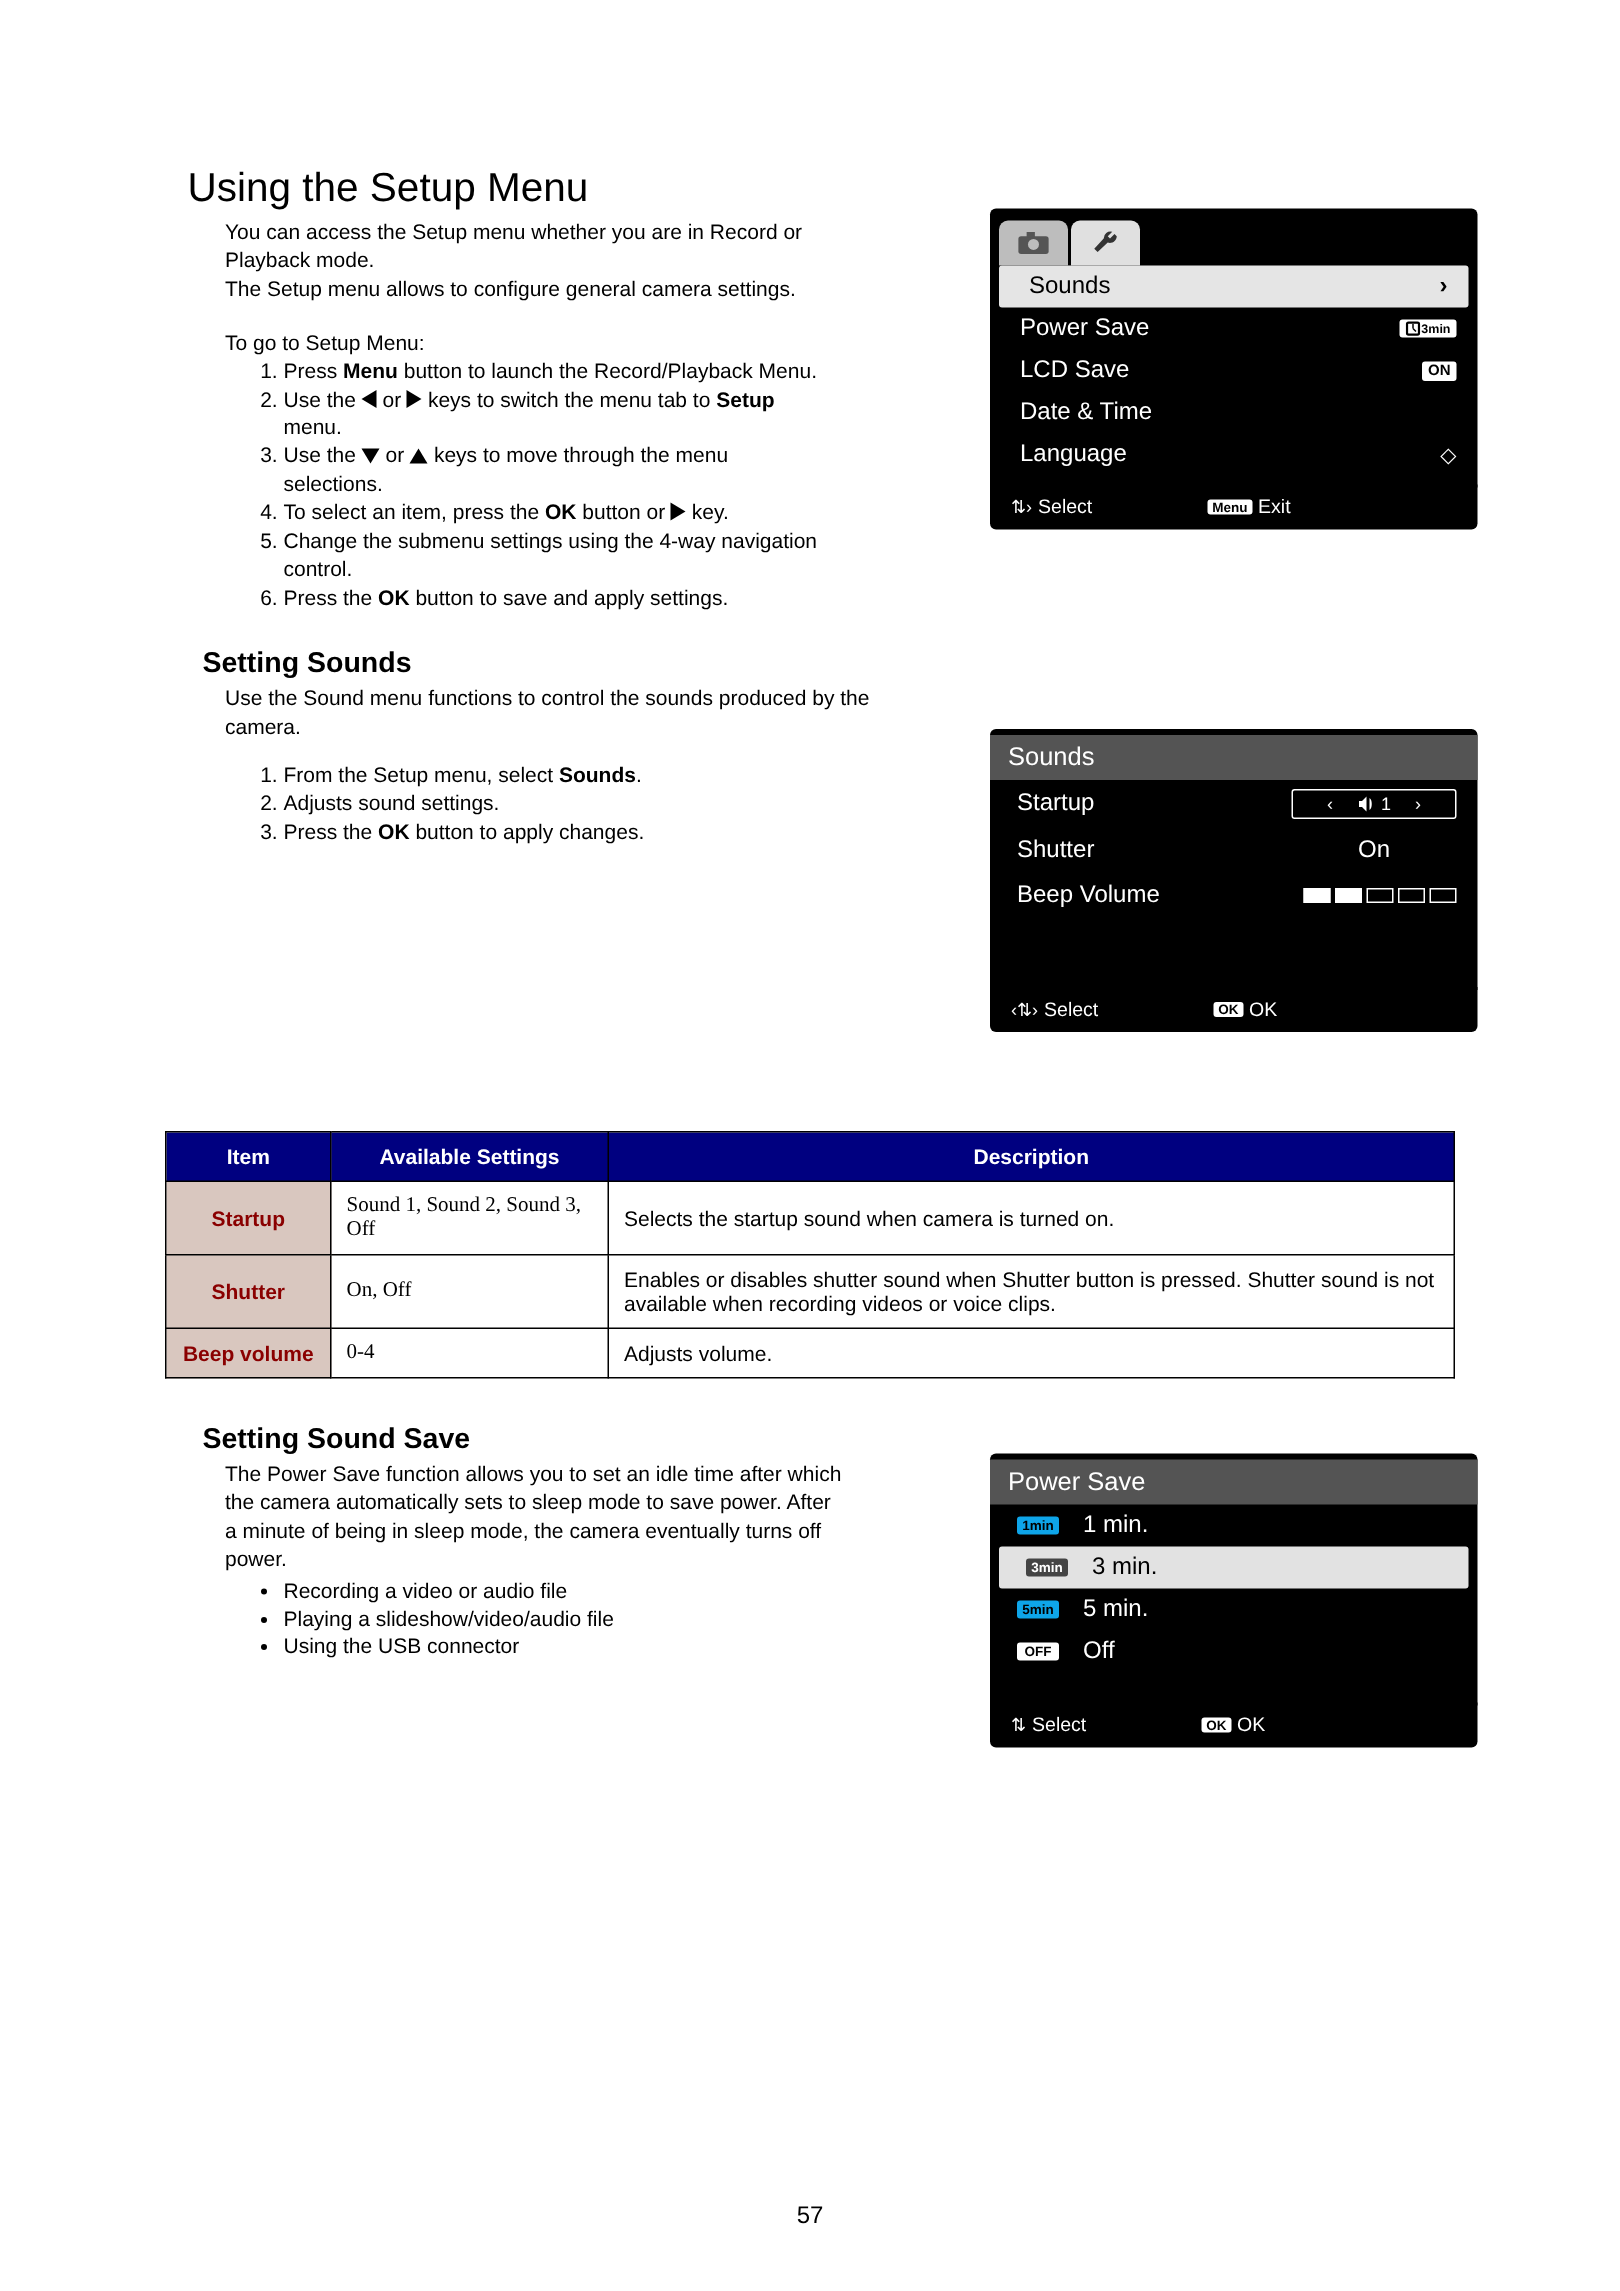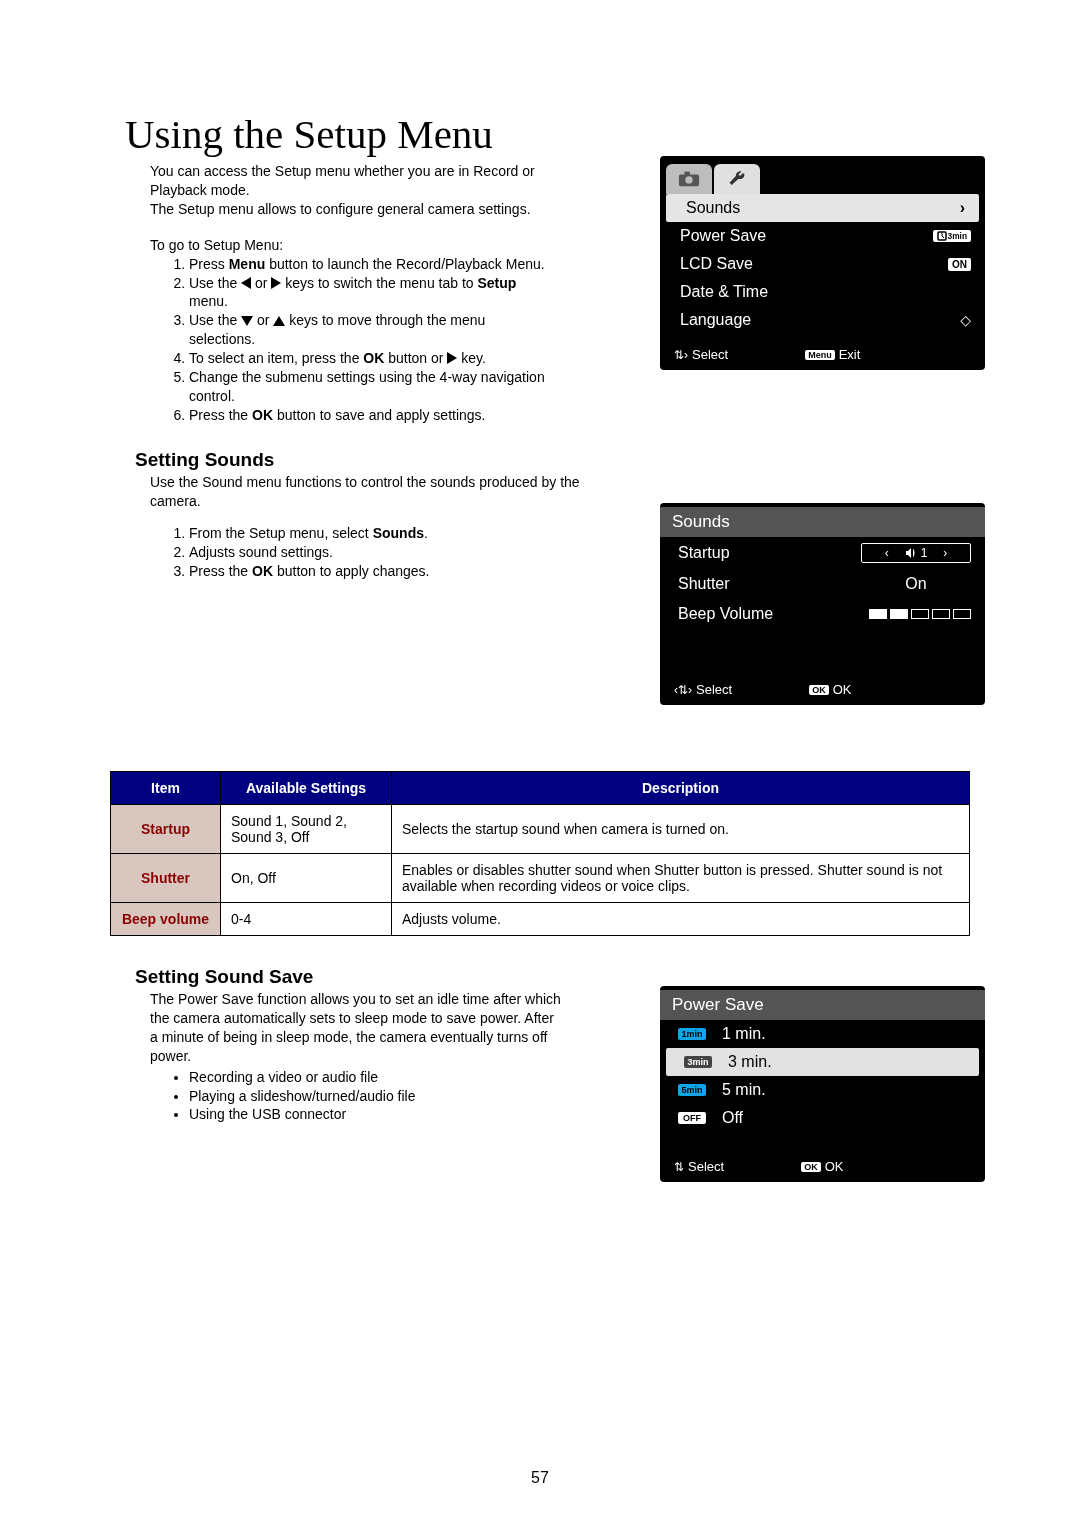--- a/index.html
+++ b/index.html
@@ -13,23 +13,23 @@
   }
   .page {
     width: 1080px;
     min-height: 1527px;
     background: #fff;
     margin: 0 auto;
     padding: 110px 95px 0 95px;
     position: relative;
   }
   h1.main-title {
-    font-family: Liberation Serif, serif;
+    font-family: Liberation Sans, sans-serif;
     font-weight: 400;
-    font-size: 41px;
+    font-size: 27px;
     margin: 0 0 0 30px;
   }
   .intro {
     margin: 4px 0 12px 55px;
     line-height: 1.35;
   }
   .sub-head {
     margin: 18px 0 2px 55px;
   }
   ol.steps {
@@ -165,21 +165,21 @@
     text-align: center;
     font-weight: 700;
   }
   table.settings td.itemcell {
     background: #d9c7bf;
     color: #8a0000;
     font-weight: 700;
     text-align: center;
     width: 110px;
   }
-  table.settings td.avail { width: 171px; }
+  table.settings td.avail { width: 185px; font-family: Liberation Serif, serif; }
 
   .page-num {
     position:absolute;
     bottom: 40px;
     left:0; right:0;
     text-align:center;
     font-size: 16px;
   }
 
   
@@ -357,21 +357,21 @@
       </tbody>
     </table>
   </div>
 
   <h2 class="section-title" style="margin-top:30px;">Setting Sound Save</h2>
   <div class="cols">
     <div class="left-col" style="width:470px;">
       <div class="sec-body">The Power Save function allows you to set an idle time after which the camera automatically sets to sleep mode to save power. After a minute of being in sleep mode, the camera eventually turns off power.</div>
       <ul class="bullets">
         <li>Recording a video or audio file</li>
-        <li>Playing a slideshow/turned/audio file</li>
+        <li>Playing a slideshow/video/audio file</li>
         <li>Using the USB connector</li>
       </ul>
     </div>
 
     <div class="right-box" style="top:-4px;">
       <div class="lcd2">
         <div class="lcd2-title">Power Save</div>
         <div class="ps-row">
           <span class="ps-icon">1min</span>
           <span>1 min.</span>

